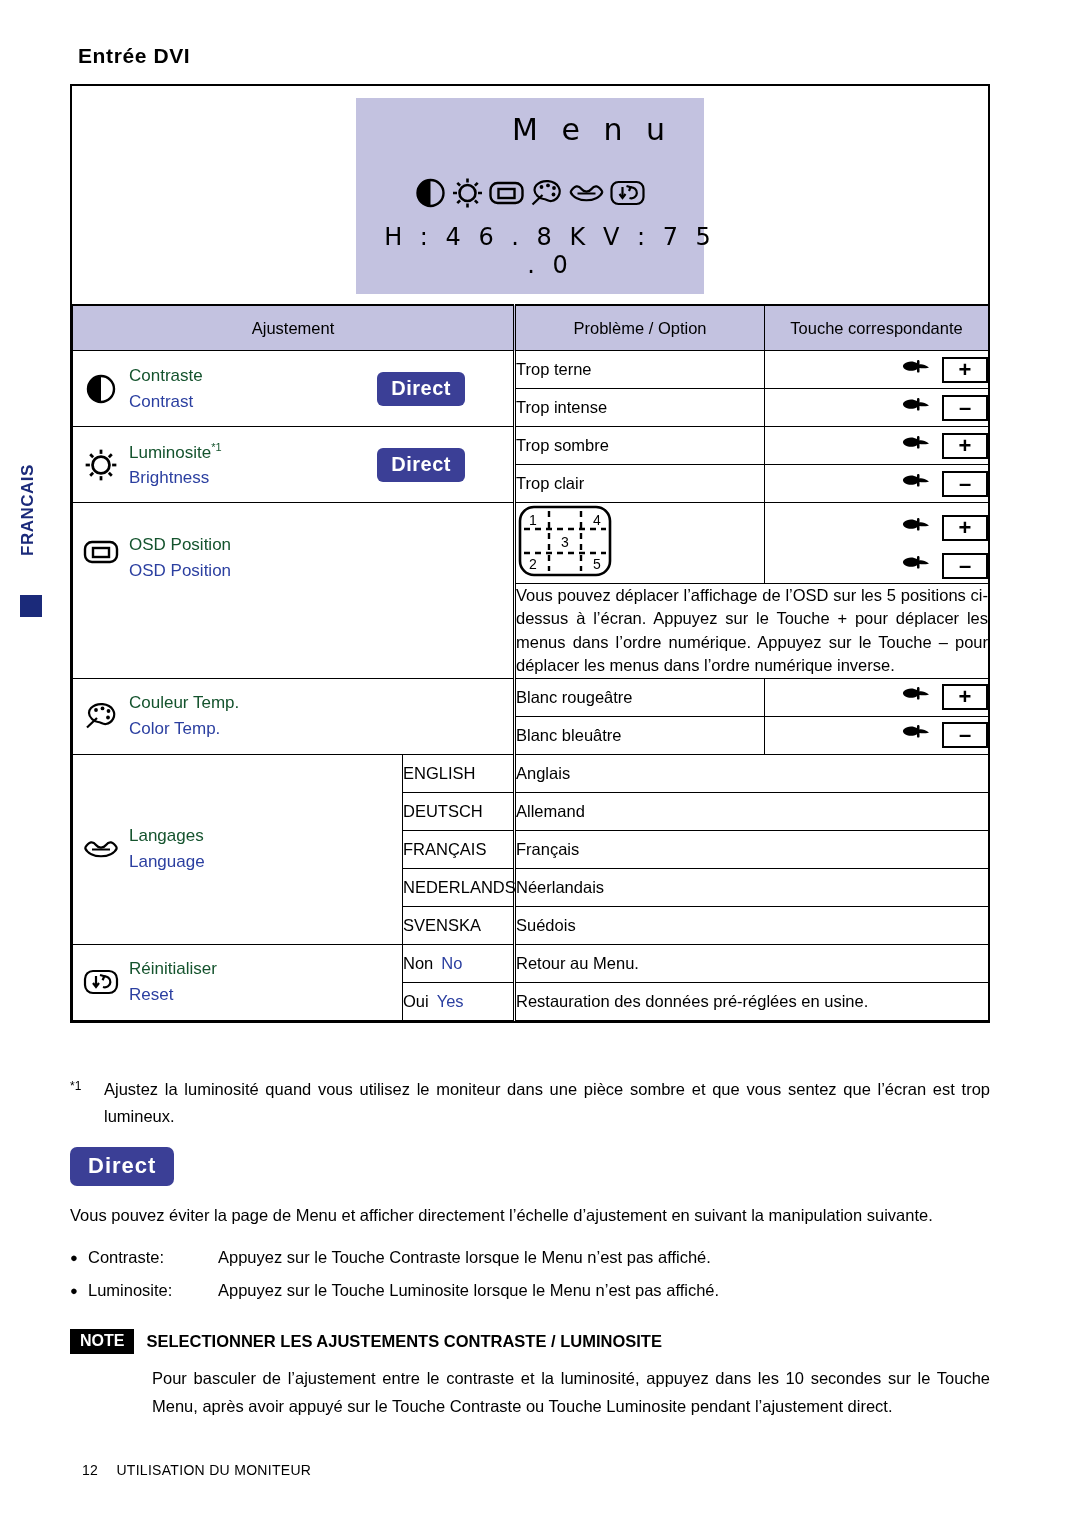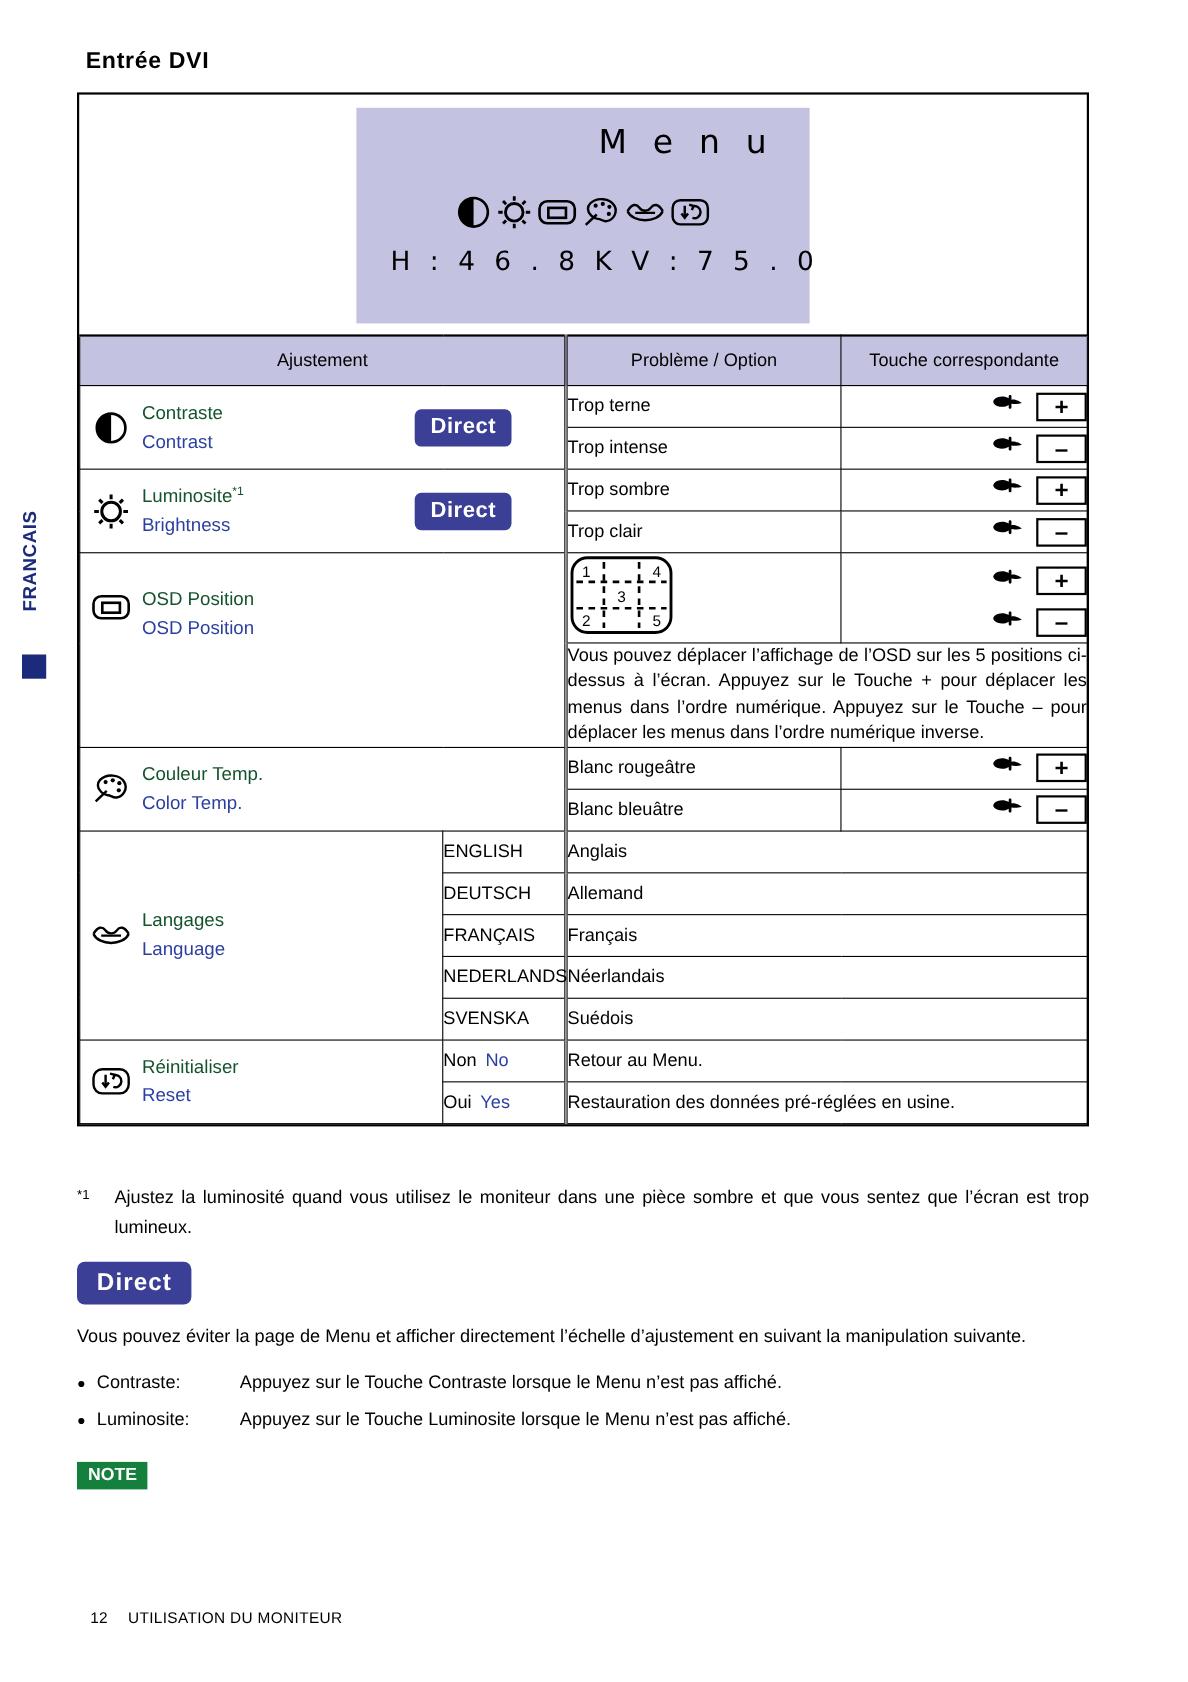--- a/index.html
+++ b/index.html
@@ -66,21 +66,21 @@
     box-sizing: border-box;
   }
 
   
   .osd-wrap {
     padding: 12px 0 10px 0;
     display: flex;
     justify-content: center;
   }
   .osd {
-    width: 412px;
+    width: 348px;
     height: 196px;
     background: #c3c2e0;
     position: relative;
     box-sizing: border-box;
   }
   .osd-title {
     position: absolute;
     right: 32px;
     top: 14px;
     font-size: 30px;
@@ -271,21 +271,21 @@
     font-size: 13px;
     padding-top: 3px;
   }
   .bullet .term { flex: 0 0 130px; }
   .bullet .desc { flex: 1; }
 
   
   .note-wrap { margin-top: 26px; }
   .note-head { display: flex; align-items: flex-start; }
   .note-tag {
-    background: #15803d;
+    background: #000000;
     color: #fff;
     font-weight: bold;
     font-size: 16px;
     padding: 3px 10px 4px 10px;
     flex: 0 0 auto;
     margin-right: 12px;
   }
   .note-title {
     font-weight: bold;
     font-size: 16.5px;
@@ -711,20 +711,22 @@
     <div class="bullet">
       <span class="dot">●</span>
       <span class="term">Luminosite:</span>
       <span class="desc">Appuyez sur le Touche Luminosite lorsque le Menu n’est pas affiché.</span>
     </div>
   </div>
 
   <div class="note-wrap">
     <div class="note-head">
       <span class="note-tag">NOTE</span>
+      <span class="note-title">SELECTIONNER LES AJUSTEMENTS CONTRASTE / LUMINOSITE</span>
     </div>
+    <div class="note-body">Pour basculer de l’ajustement entre le contraste et la luminosité, appuyez dans les 10 secondes sur le Touche Menu, après avoir appuyé sur le Touche Contraste ou Touche Luminosite pendant l’ajustement direct.</div>
   </div>
 </div>
 
 <div class="footer">
   <span class="num">12</span>
   <span>UTILISATION DU MONITEUR</span>
 </div>
 
 </body></html>

